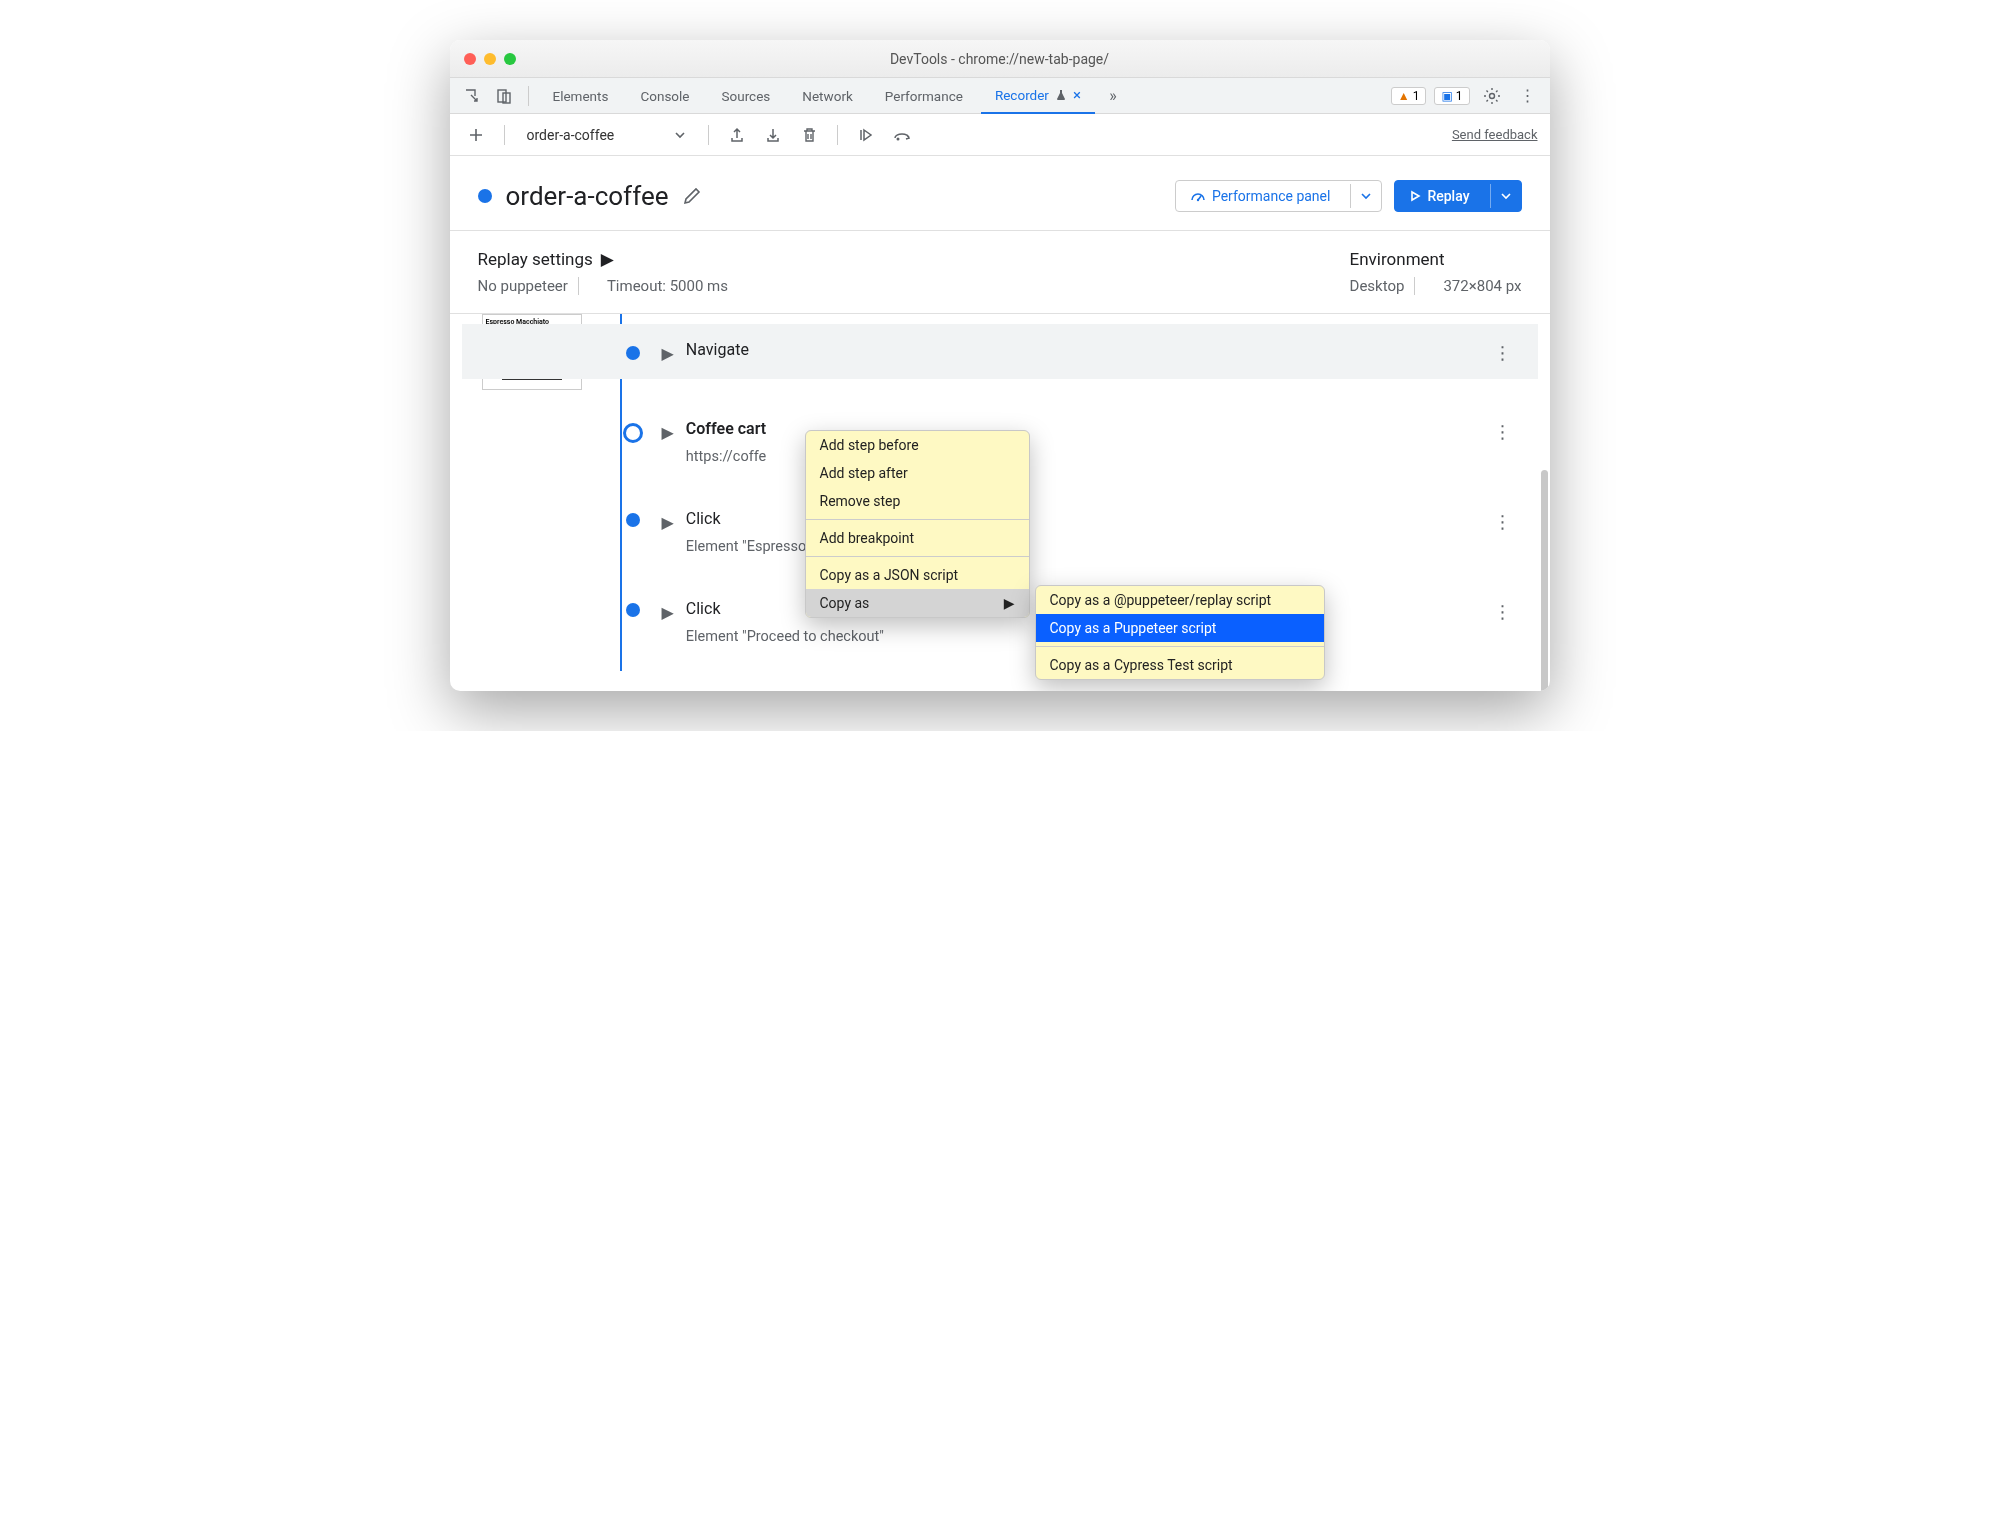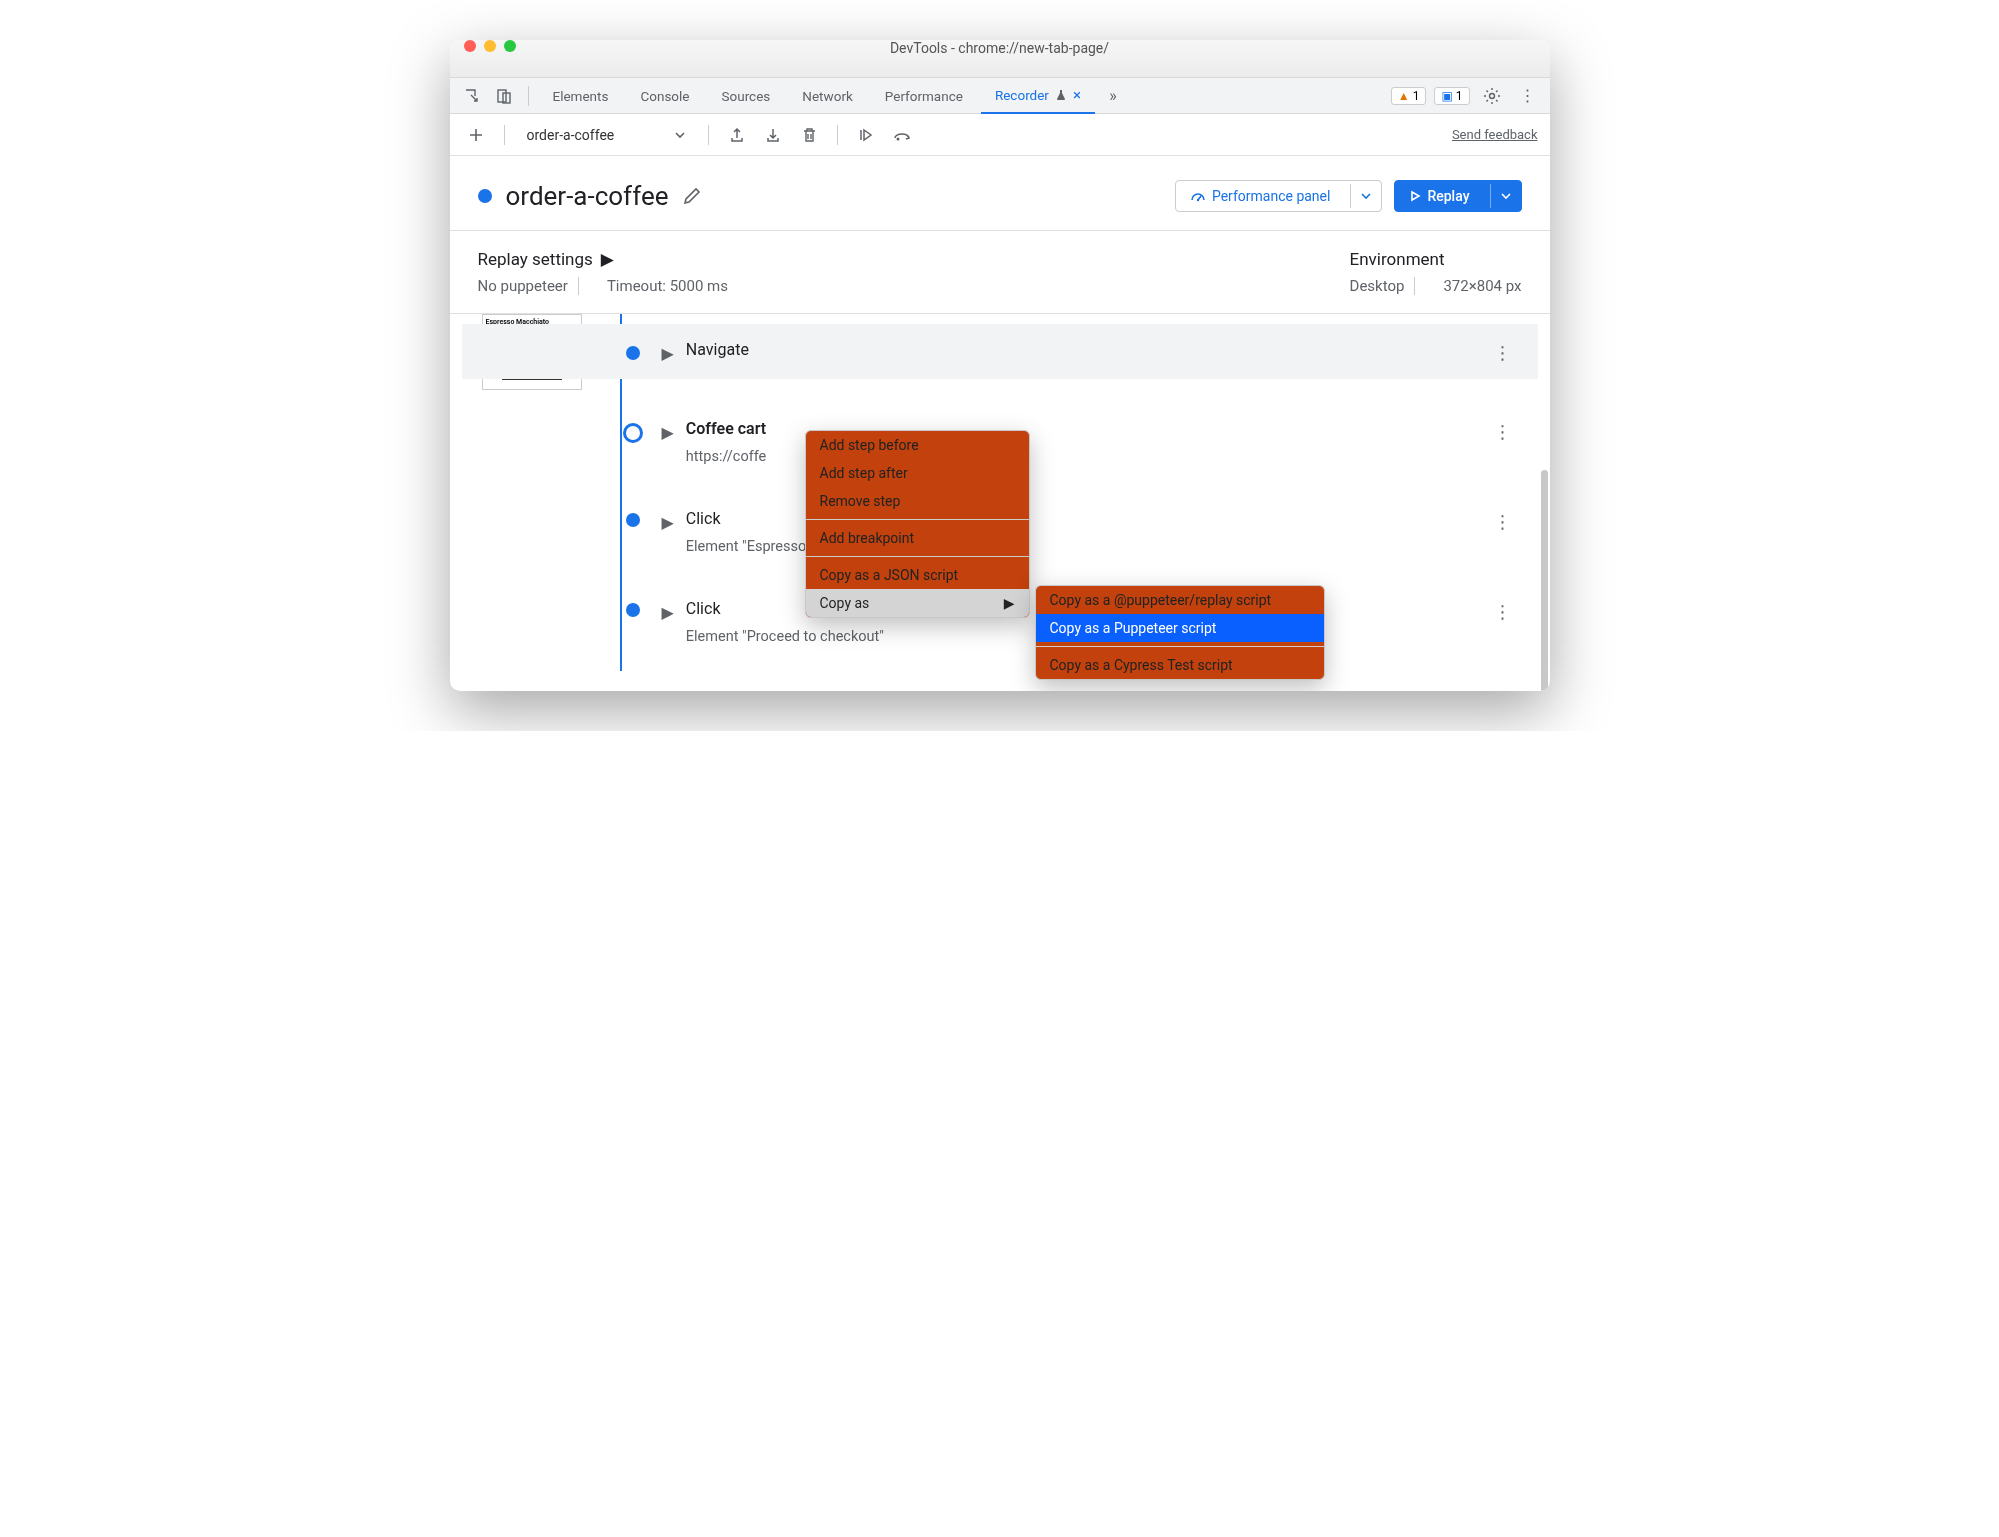--- a/index.html
+++ b/index.html
@@ -1,18 +1,18 @@
 <!DOCTYPE html>
 <html><head>
 <meta charset="utf-8">
 <style>
 *{box-sizing:border-box;margin:0;padding:0;font-family:-apple-system,BlinkMacSystemFont,"Segoe UI",Roboto,sans-serif}
 body{background:#fff;display:flex;align-items:flex-start;justify-content:center;padding:40px}
 .window{width:1100px;background:#fff;border-radius:10px;box-shadow:0 20px 60px rgba(0,0,0,.35);overflow:hidden;position:relative}
-.titlebar{height:38px;background:linear-gradient(#f6f6f6,#ececec);border-bottom:1px solid #d9d9d9;display:flex;align-items:flex-start;padding:0 14px;position:relative}
+.titlebar{height:38px;background:linear-gradient(#f6f6f6,#ececec);border-bottom:1px solid #d9d9d9;display:flex;align-items:center;padding:0 14px;position:relative}
 .tl-dots{display:flex;gap:8px}
 .dot{width:12px;height:12px;border-radius:50%}
 .dot.r{background:#ff5f57}.dot.y{background:#febc2e}.dot.g{background:#28c840}
 .tl-title{position:absolute;left:0;right:0;text-align:center;font-size:14px;color:#555}
 .tabs{height:36px;border-bottom:1px solid #d9d9d9;display:flex;align-items:center;padding:0 8px;gap:4px;background:#f1f3f4}
 .tb-ic{width:28px;height:28px;display:flex;align-items:center;justify-content:center;color:#5f6368}
 .tb-sep{width:1px;height:20px;background:#ccc;margin:0 6px}
 .tab{padding:0 14px;height:36px;display:flex;align-items:center;font-size:13.5px;color:#5f6368;cursor:pointer;gap:6px}
 .tab.active{color:#1a73e8;border-bottom:2px solid#1a73e8}
 .badge{display:flex;align-items:center;border:1px solid#ccc;border-radius:3px;padding:1px 6px;font-size:12px;gap:3px;background:#fff}
@@ -43,21 +43,21 @@
 .thumb .fill{position:absolute;bottom:0;left:0;right:0;height:18px;background:#e67e22}
 .step{display:flex;align-items:flex-start;padding:16px 28px 16px 200px;gap:12px;position:relative}
 .step.hl{background:#f1f3f4}
 .marker{position:absolute;left:164px;width:14px;height:14px;background:#1a73e8;border-radius:50%;top:22px}
 .marker.ring{width:20px;height:20px;background:#fff;border:3px solid#1a73e8;left:161px;top:20px}
 .chev{color:#5f6368;margin-top:4px}
 .st-title{font-size:16px;color:#202124}
 .st-sub{font-size:14.5px;color:#5f6368;margin-top:10px}
 .st-title.b{font-weight:600}
 .kebab{position:absolute;right:28px;top:18px;color:#5f6368;cursor:pointer;font-size:18px;letter-spacing:-2px}
-.menu{position:absolute;background:#c2410c;border:1px solid#c8c8c8;border-radius:6px;box-shadow:0 8px 24px rgba(0,0,0,.25);font-size:14px;color:#222;overflow:hidden}
+.menu{position:absolute;background:#fef9c3;border:1px solid#c8c8c8;border-radius:6px;box-shadow:0 8px 24px rgba(0,0,0,.25);font-size:14px;color:#222;overflow:hidden}
 .menu1{left:355px;top:390px;width:225px}
 .menu2{left:585px;top:545px;width:290px}
 .mi{padding:6px 14px;cursor:pointer;display:flex;justify-content:space-between;align-items:center}
 .mi.sel{background:#0a60ff;color:#fff}
 .mdiv{height:1px;background:#ccc;margin:4px 0}
 .mi.hi{background:#d4d4d4}
 .scrollbar{position:absolute;right:2px;top:430px;width:7px;height:230px;background:#c8c8c8;border-radius:4px}
 svg{display:block}
 </style>
 </head>

